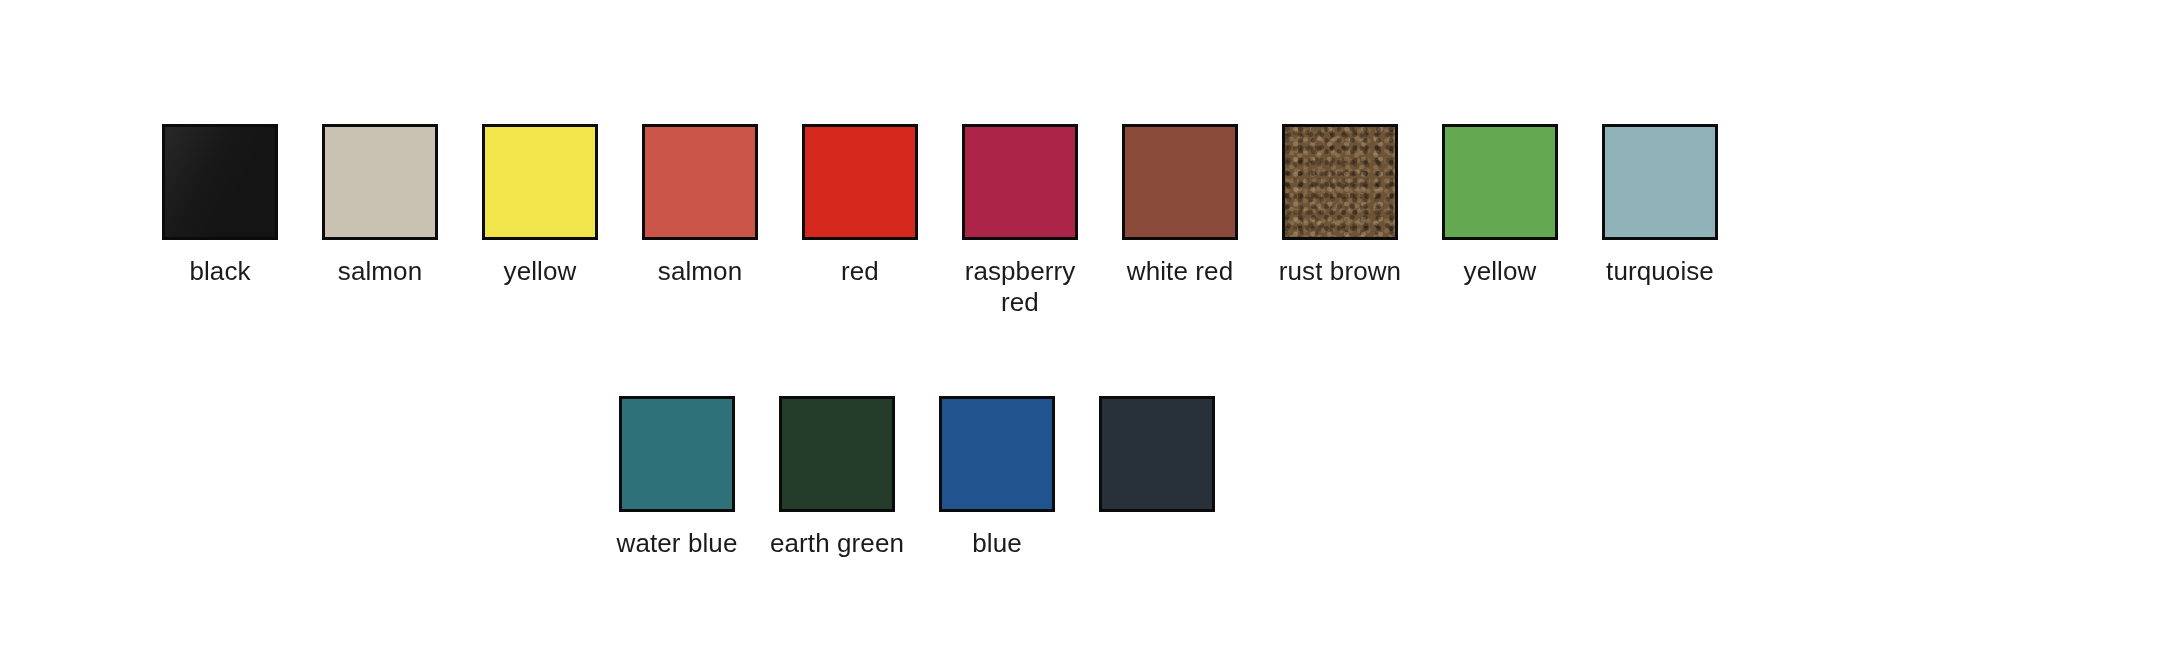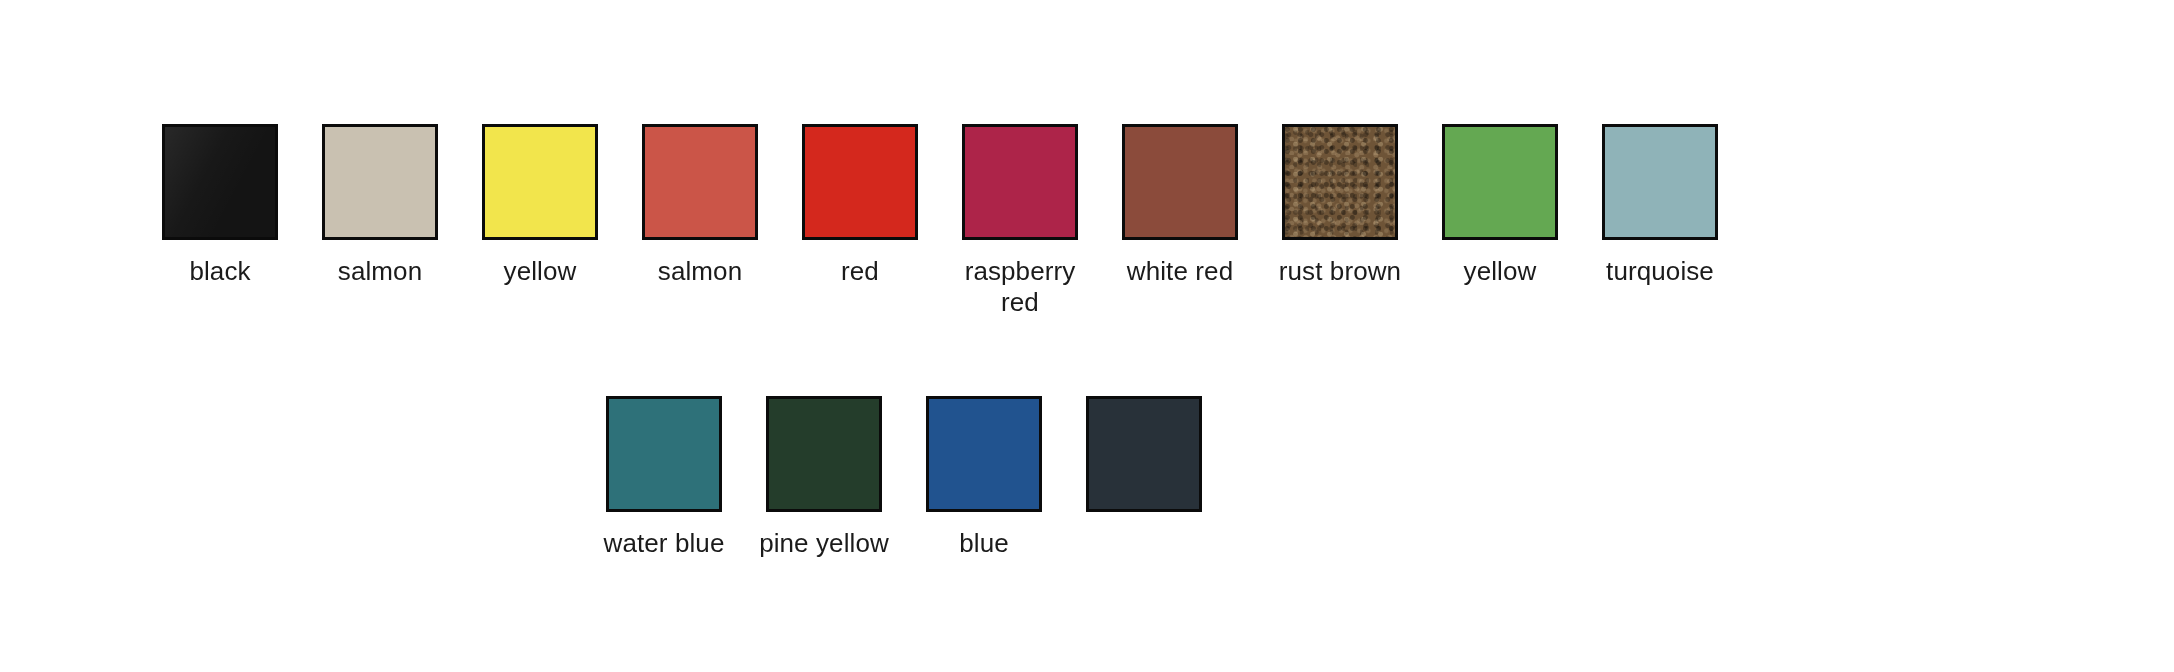--- a/index.html
+++ b/index.html
@@ -22,21 +22,21 @@
   }
 
   .swatch-row {
     position: absolute;
     display: flex;
     flex-direction: row;
     align-items: flex-start;
   }
 
   #row-1 { left: 160px; top: 124px; }
-  #row-2 { left: 604px; top: 396px; }
+  #row-2 { left: 617px; top: 396px; }
 
   .swatch-cell {
     width: 120px;
     margin-right: 40px;
     display: flex;
     flex-direction: column;
     align-items: center;
   }
   .swatch-cell:last-child { margin-right: 16px; justify-content: center; }
 
@@ -123,21 +123,21 @@
         <div class="swatch-label">turquoise</div>
       </div>
     </div>
   <div class="swatch-row" id="row-2">
       <div class="swatch-cell">
         <div class="swatch-chip" style="background-color: rgb(46, 113, 121); border-color: rgb(11, 11, 11);"></div>
         <div class="swatch-label">water blue</div>
       </div>
       <div class="swatch-cell">
         <div class="swatch-chip" style="background-color: rgb(36, 61, 43); border-color: rgb(11, 11, 11);"></div>
-        <div class="swatch-label">pine yellow</div>
+        <div class="swatch-label">earth green</div>
       </div>
       <div class="swatch-cell">
         <div class="swatch-chip" style="background-color: rgb(33, 83, 143); border-color: rgb(11, 11, 11);"></div>
         <div class="swatch-label">blue</div>
       </div>
       <div class="swatch-cell">
         <div class="swatch-chip" style="background-color: rgb(40, 49, 57); border-color: rgb(11, 11, 11);"></div>
       </div>
     </div>
 

